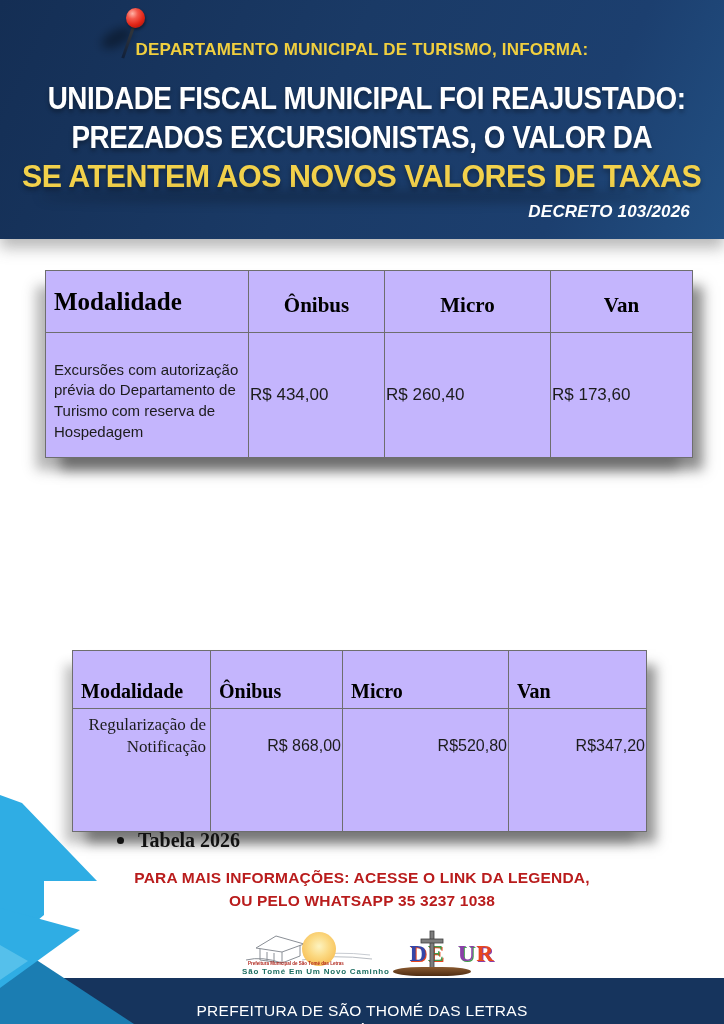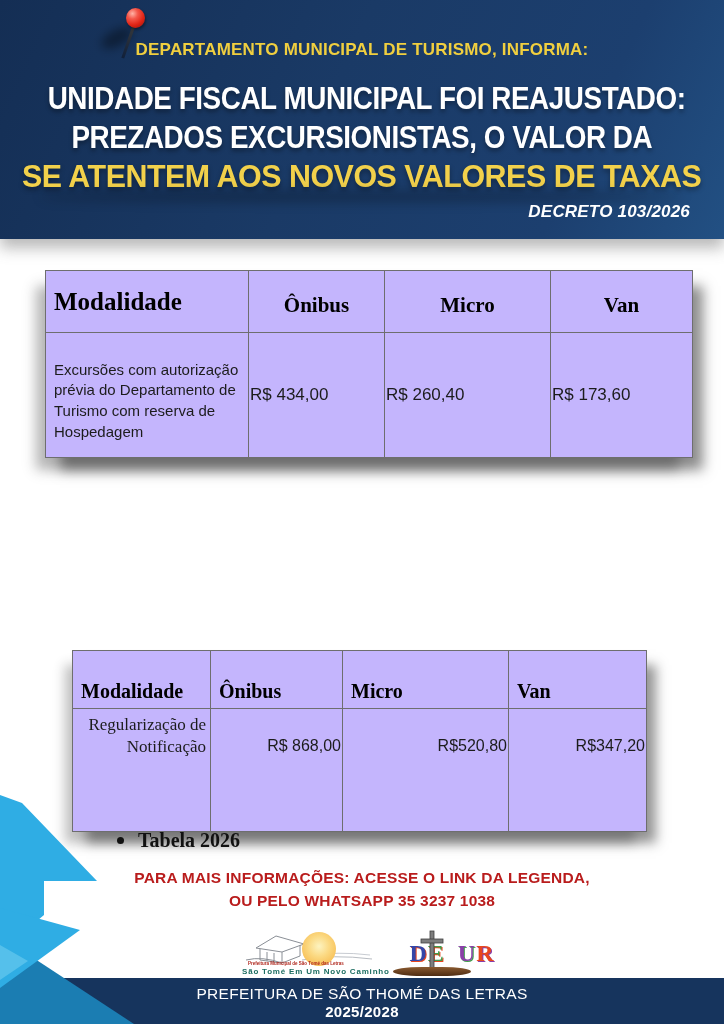--- a/index.html
+++ b/index.html
@@ -95,21 +95,21 @@
   .ltr-u{color:#8a3fa8;text-shadow:1px 1px 0 #3e9e4c;}
   .ltr-r{color:#e8471f;text-shadow:1px 1px 0 #8a3fa8;}
   .cross-svg{position:absolute;left:29px;top:0px;}
   .rocks{position:absolute;left:4px;top:38px;width:78px;height:9px;border-radius:45%/60%;
     background:linear-gradient(#8a5a30,#4e2c12);}
   
   .footer{
     position:absolute;left:0;top:978px;width:724px;height:46px;background:#16345d;
     color:#fff;text-align:center;
   }
-  .footer-l1{margin-top:7px;font-size:15.5px;font-weight:500;letter-spacing:.3px;}
+  .footer-l1{margin-top:24px;font-size:15.5px;font-weight:500;letter-spacing:.3px;}
   .footer-l2{font-size:15px;font-weight:700;letter-spacing:.3px;}
   
   .corner-svg{position:absolute;left:0;top:0;width:724px;height:1024px;pointer-events:none;}
 </style>
 </head>
 <body>
 
 <div class="page">
 
   <div class="header">

